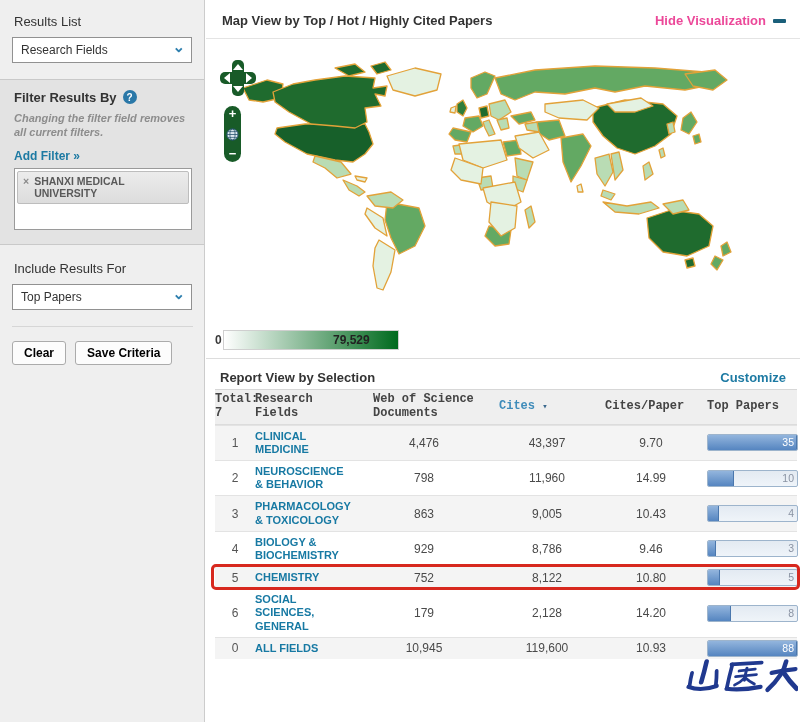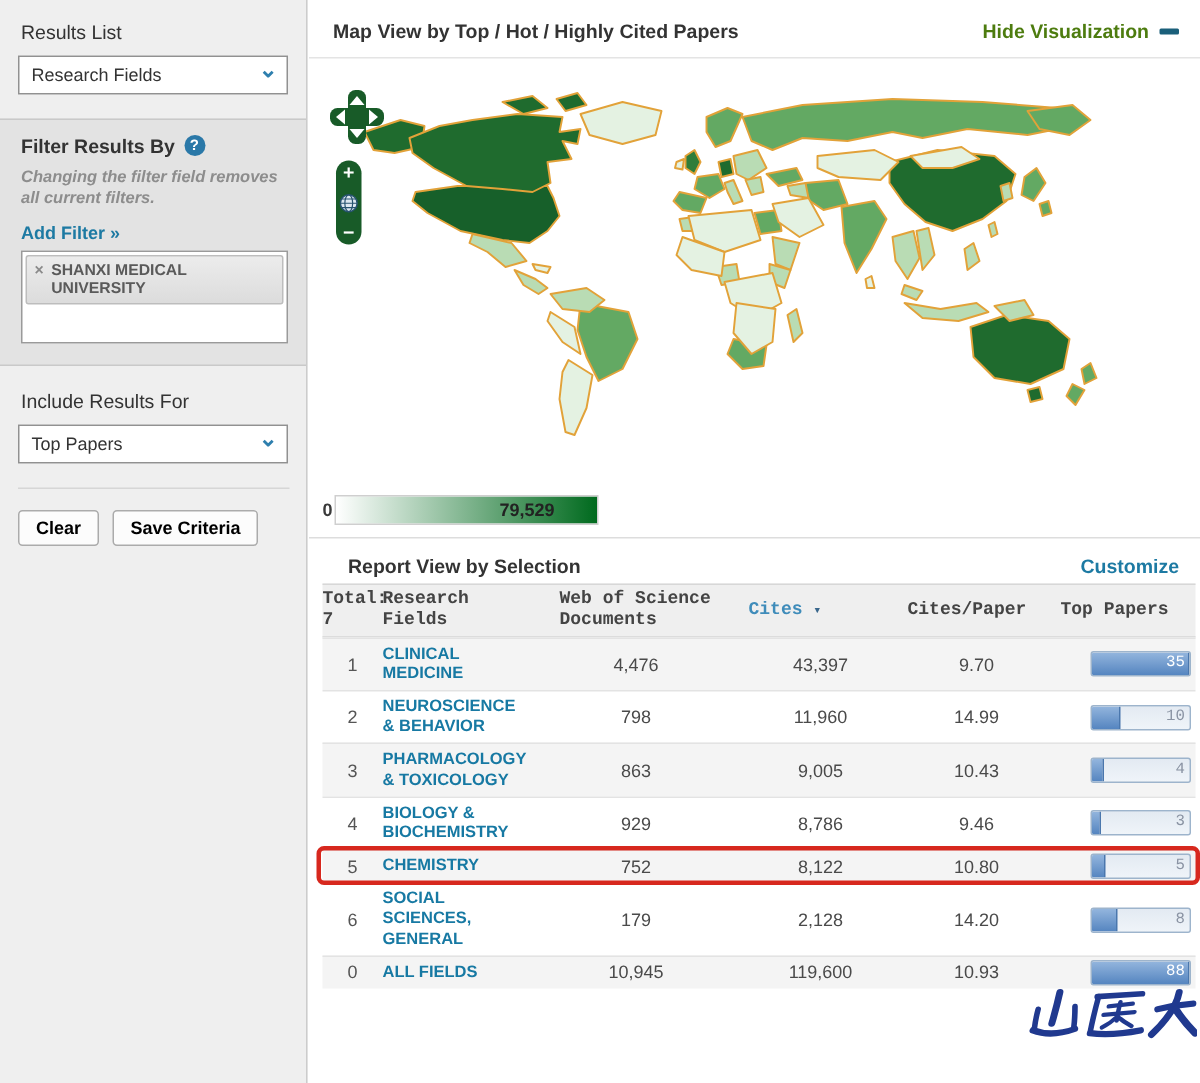--- a/index.html
+++ b/index.html
@@ -24,51 +24,51 @@
                  font-size:10.5px; font-weight:bold; color:#5a5a5a; line-height:1.2; cursor:pointer; display:flex; gap:5px; }
   .filter-chip .x { color:#8a8a8a; font-weight:bold; }
   .sb-buttons { display:flex; gap:9px; margin:16px 0 0 12px; padding-top:14px; border-top:1px solid #d6d6d6; width:181px; }
   .sb-btn { background:#fcfcfc; border:1px solid #ababab; border-radius:3px; padding:4px 11px; font-size:12px; font-weight:bold;
             color:#000000; cursor:pointer; }
 
   
   .main { position:absolute; left:206px; top:0; width:594px; height:722px; background:#fff; }
   .map-header { display:flex; justify-content:space-between; align-items:center; padding:13px 14px 10px 16px; border-bottom:1px solid #e4e4e4; }
   .map-title { font-size:13px; font-weight:bold; color:#333; }
-  .hide-link { font-size:13px; font-weight:bold; color:#4d7c0f; cursor:pointer; display:flex; align-items:center; gap:7px;margin-left:12px; }
+  .hide-link { font-size:13px; font-weight:bold; color:#ec4899; cursor:pointer; display:flex; align-items:center; gap:7px;margin-left:12px; }
   .minus-glyph { display:inline-block; width:13px; height:4px; background:#1a5f7a; border-radius:1px; }
 
   
   .map-wrap { position:absolute; left:9px; top:50px; width:585px; height:278px; }
   .map-controls { position:absolute; left:5px; top:10px; width:34px; z-index:5; }
   .zoom-pill { position:relative; margin:6px 0 0 4px; width:17px; height:56px; background:#185b28; border-radius:9px;
                display:flex; flex-direction:column; align-items:center; justify-content:space-between; padding:2px 0; cursor:pointer; }
   .zoom-pill .zi,.zoom-pill .zo { color:#fff; font-size:13px; font-weight:bold; line-height:12px; }
   .legend { position:absolute; left:9px; top:330px; width:200px; height:20px; }
   .legend-bar { position:absolute; left:8px; top:0; width:176px; height:20px; border:1px solid #cfcfcf; }
   .legend-min { position:absolute; left:0px; top:3px; font-size:12px; font-weight:bold; color:#3a3a3a; z-index:2; }
   .legend-max { position:absolute; left:118px; top:3px; font-size:12px; font-weight:bold; color:#222; z-index:2; }
 
   
   .report-header { position:absolute; left:0; top:358px; width:594px; display:flex; justify-content:space-between; align-items:center;
-                   padding:11px 14px 9px 26px; border-top:1px solid #ddd; }
+                   padding:11px 14px 9px 14px; border-top:1px solid #ddd; }
   .report-title { font-size:13px; font-weight:bold; color:#333; }
   .customize-link { font-size:13px; font-weight:bold; color:#1d7aa3; cursor:pointer; }
 
   .table { position:absolute; left:9px; top:389px; width:582px; }
   .trow { display:grid; grid-template-columns:40px 104px 140px 106px 102px 1fr; align-items:center; border-top:1px solid #e3e3e3; position:relative; }
   .thead { background:#efefef; border-top:1px solid #d7d7d7; border-bottom:1px solid #dcdcdc; min-height:33px; }
   .thead .hc { font-size:12px; font-weight:bold; color:#444; line-height:1.15; padding:3px 0;font-family:Liberation Mono, monospace; }
   .hc.sorted { color:#3f8cba; cursor:pointer; }
   .hc.sorted .tri { font-size:9px; color:#39678c; }
   .c-rank { font-size:12px; color:#555; text-align:center; }
   .c-field { font-size:11px; font-weight:bold; color:#1779a3; width:96px; line-height:1.2; overflow-wrap:anywhere; cursor:pointer; padding:4px 0; }
   .c-num { font-size:12px; color:#4a4a4a; text-align:center; padding-right:10px; }
   .c-top { display:flex; justify-content:flex-end; padding-right:3px; }
-  .bar-track { position:relative; width:67px; height:17px; background:linear-gradient(#e3eaf2,#eff4f9); border:1px solid #9db4cc; border-radius:2px; overflow:hidden;font-family:Liberation Mono, monospace; }
+  .bar-track { position:relative; width:91px; height:17px; background:linear-gradient(#e3eaf2,#eff4f9); border:1px solid #9db4cc; border-radius:2px; overflow:hidden; }
   .bar-fill { position:absolute; left:0; top:0; bottom:0; background:linear-gradient(#93b5dd,#5585c0); border-right:1px solid #4a77ad; }
   .bar-val { position:absolute; right:3px; top:1px; font-size:10.5px; color:#8a93a3; }
   .bar-val.on-fill { color:#fff; }
   .row-alt { background:#f4f4f4; }
   .row-highlight { position:absolute; left:-4px; right:-3px; top:-3px; bottom:-2px; border:3px solid #d7281e; border-radius:5px;
                    pointer-events:none; z-index:6; }
 
   .watermark { position:absolute; left:682px; top:656px; width:116px; height:58px; }
 </style>
 </head>

